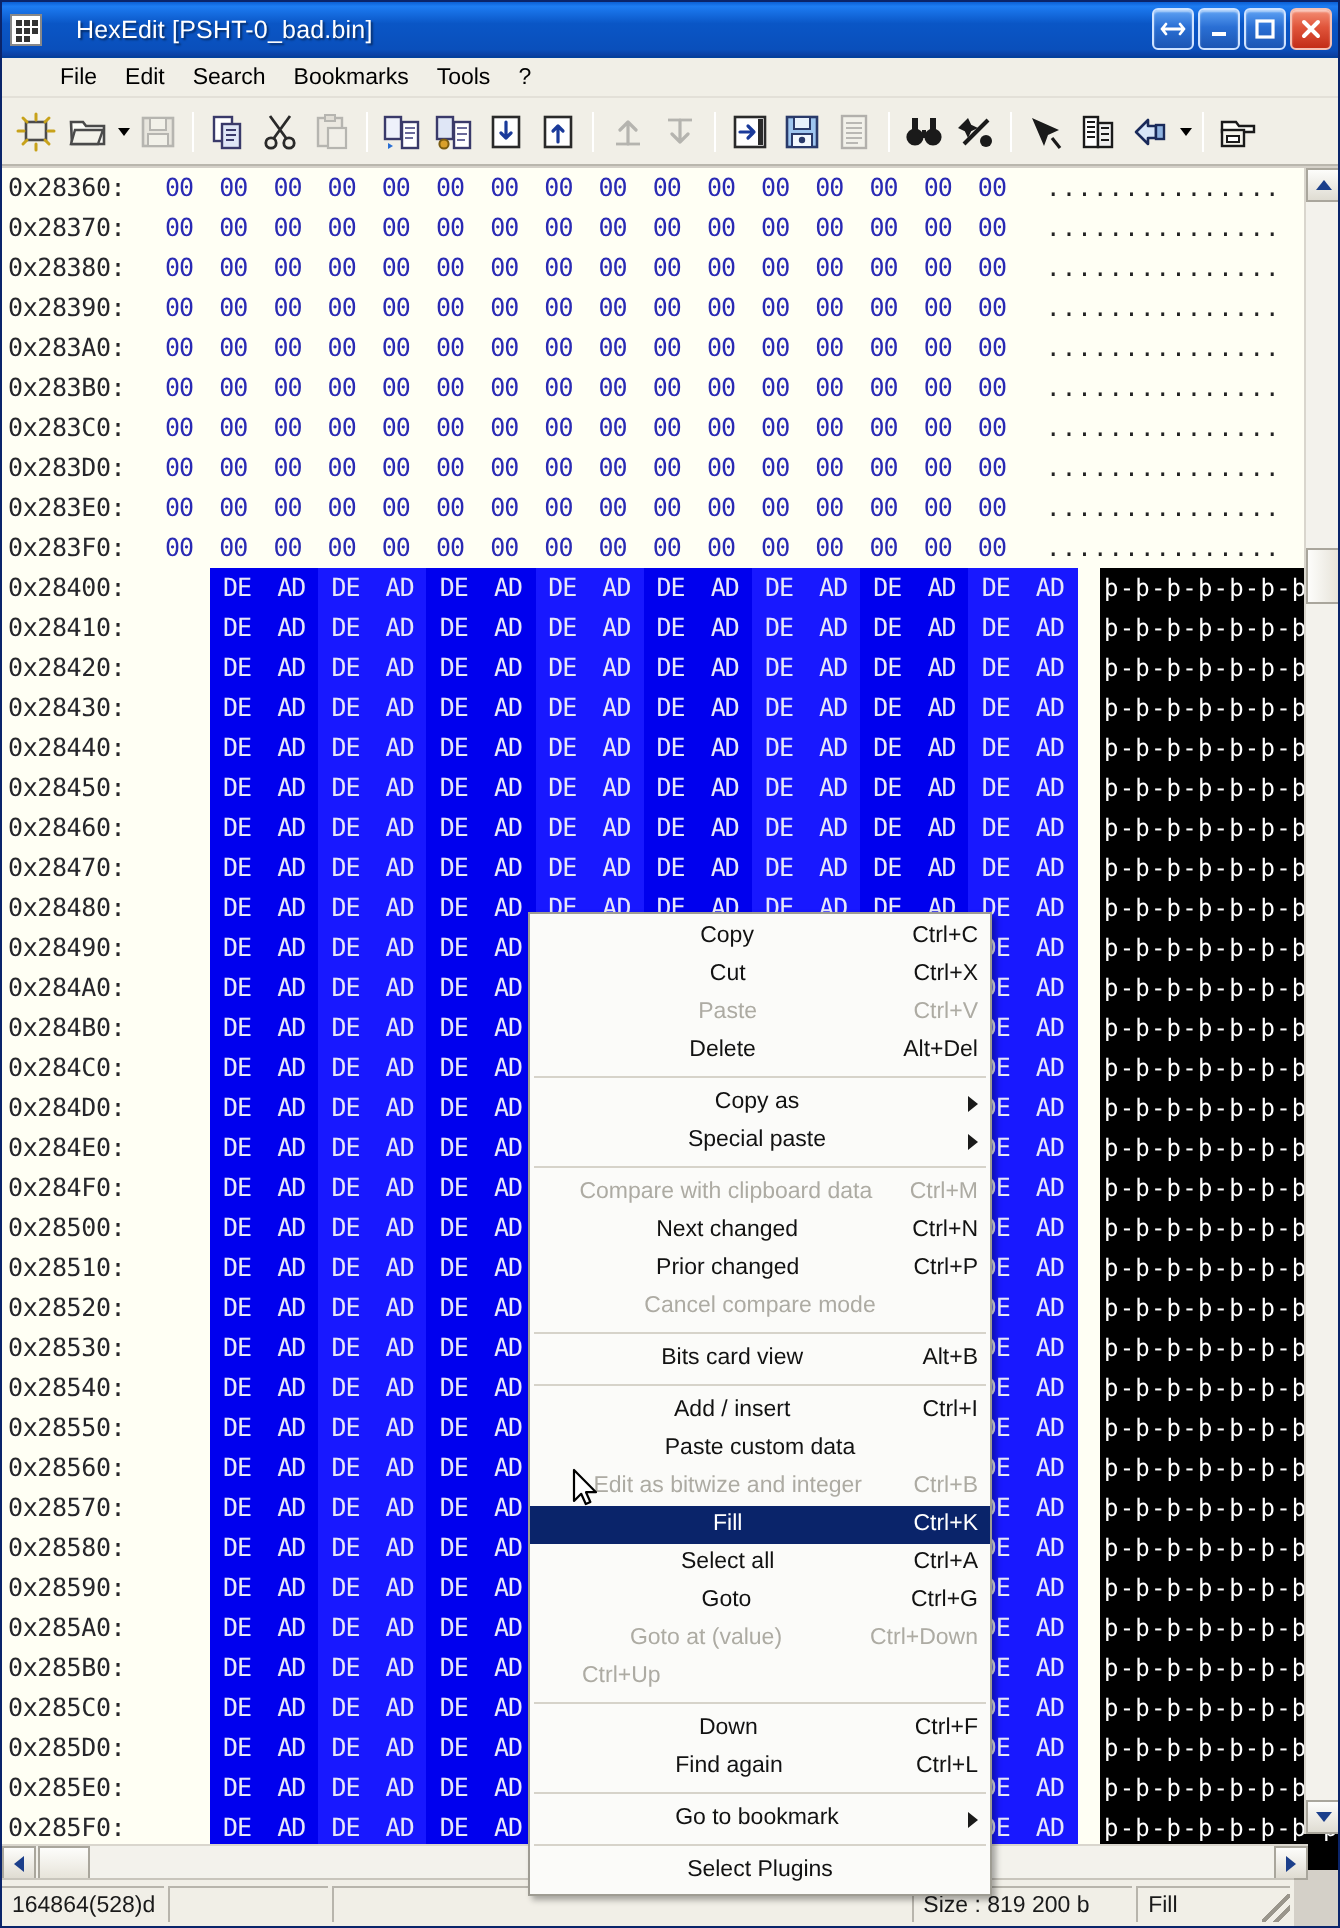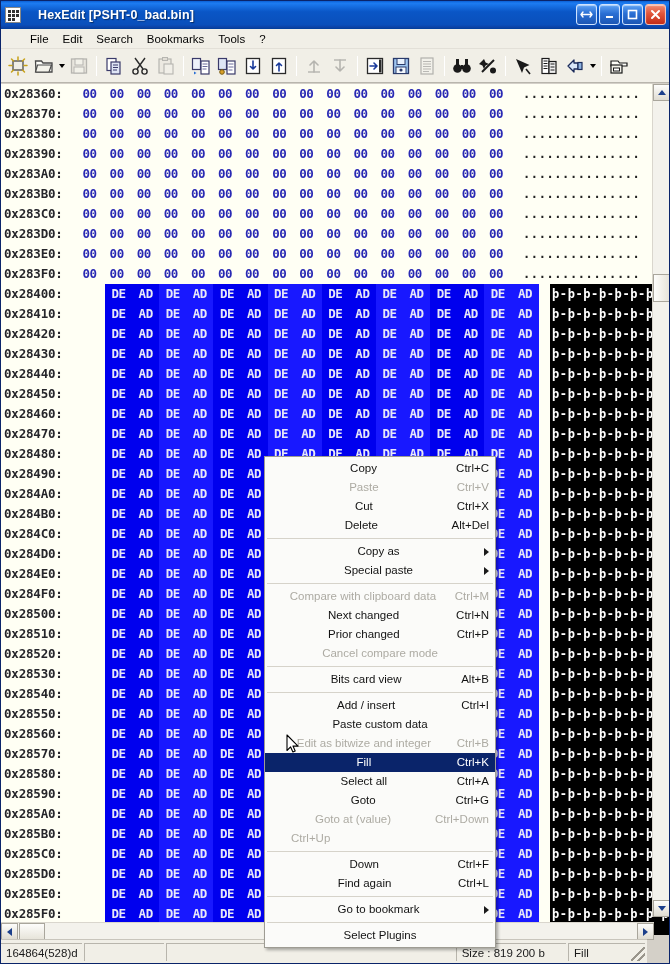--- a/index.html
+++ b/index.html
@@ -37,21 +37,21 @@
     align-content: flex-start;
     padding: 1px;
   }
   #titlebar .tb-icon i {
     width: 3px; height: 3px; margin: 1px 0 0 1px;
     background: #333; display: block;
   }
   #title-text {
     color: #fff;
     font-size: 12.5px;
-    font-weight: bold;
+    font-weight: normal;
     text-shadow: 1px 1px 1px rgba(0,0,0,.45);
     white-space: nowrap;
     letter-spacing: .1px;
     padding-left: 12px;
   }
   .tb-btns { position: absolute; right: 3px; top: 3px; display: flex; gap: 2px; }
   .tb-btn {
     width: 21px; height: 21px;
     border-radius: 3px;
     border: 1px solid #cfe3ff;
@@ -112,21 +112,20 @@
     position: absolute; left: 0; top: 0;
     width: 652px;
   }
   .row {
     height: 20px; line-height: 20px;
     white-space: nowrap;
     font-family: "DejaVu Sans Mono", monospace;
     font-size: 12.5px;
     display: flex;
     align-items: center;
-    font-weight: bold;
   }
   .addr {
     width: 75px;
     padding-left: 3px;
     color: #26262b;
     letter-spacing: -0.2px;
     background: #fffff4;
     flex: 0 0 75px;
   }
   .hexwrap { display: flex; flex: 0 0 434px; }
@@ -1480,27 +1479,27 @@
     <div class="sp" style="width:115px">Size : 819 200 b</div>
     <div class="sp" style="width:80px">Fill</div>
     <div class="grip"></div>
   </div>
 
   <div id="ctxmenu">
       <div class="cmi">
         <span class="lbl">Copy</span>
         <span class="acc">Ctrl+C</span>
       </div>
+      <div class="cmi">
+        <span class="lbl">Cut</span>
+        <span class="acc">Ctrl+X</span>
+      </div>
       <div class="cmi disabled">
         <span class="lbl">Paste</span>
         <span class="acc">Ctrl+V</span>
-      </div>
-      <div class="cmi">
-        <span class="lbl">Cut</span>
-        <span class="acc">Ctrl+X</span>
       </div>
       <div class="cmi">
         <span class="lbl">Delete</span>
         <span class="acc">Alt+Del</span>
       </div>
       <div class="csep"></div>
       <div class="cmi">
         <span class="lbl">Copy as</span>
         <span class="sub"></span>
       </div>

